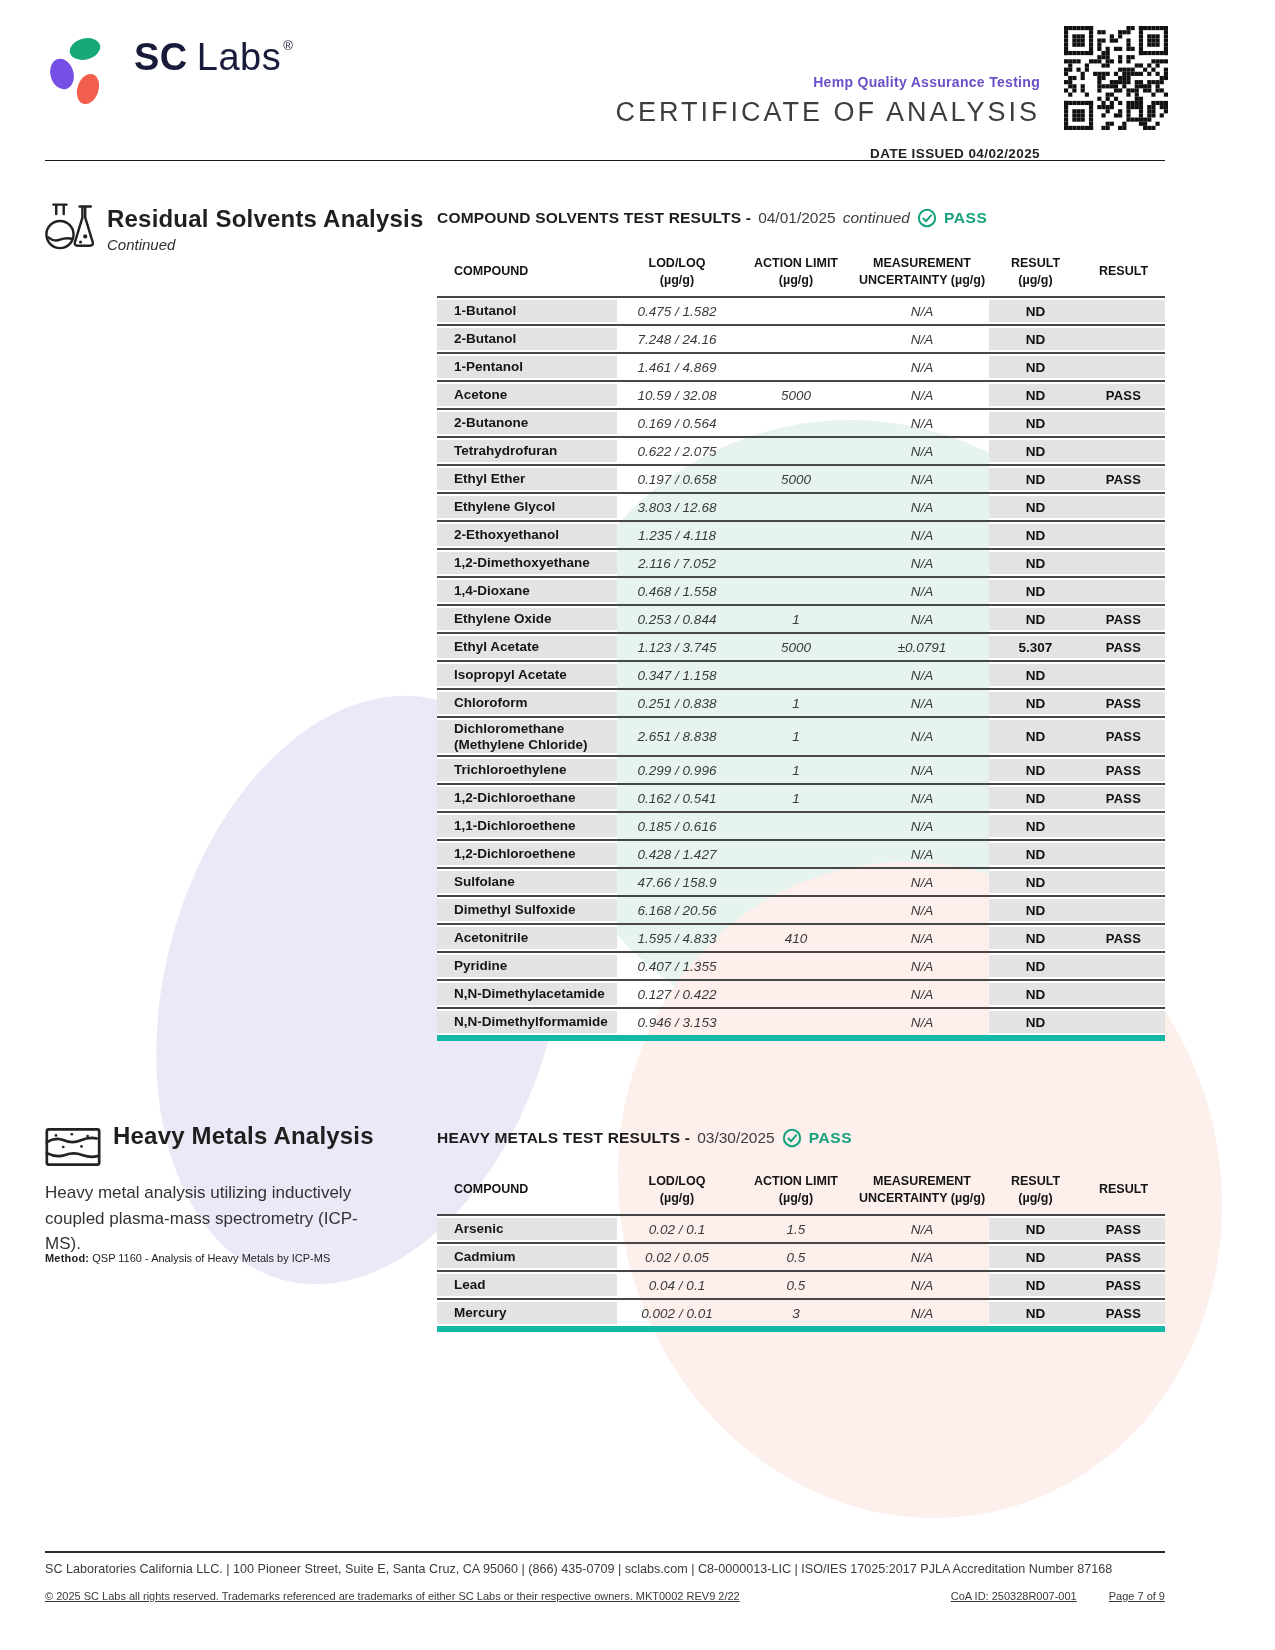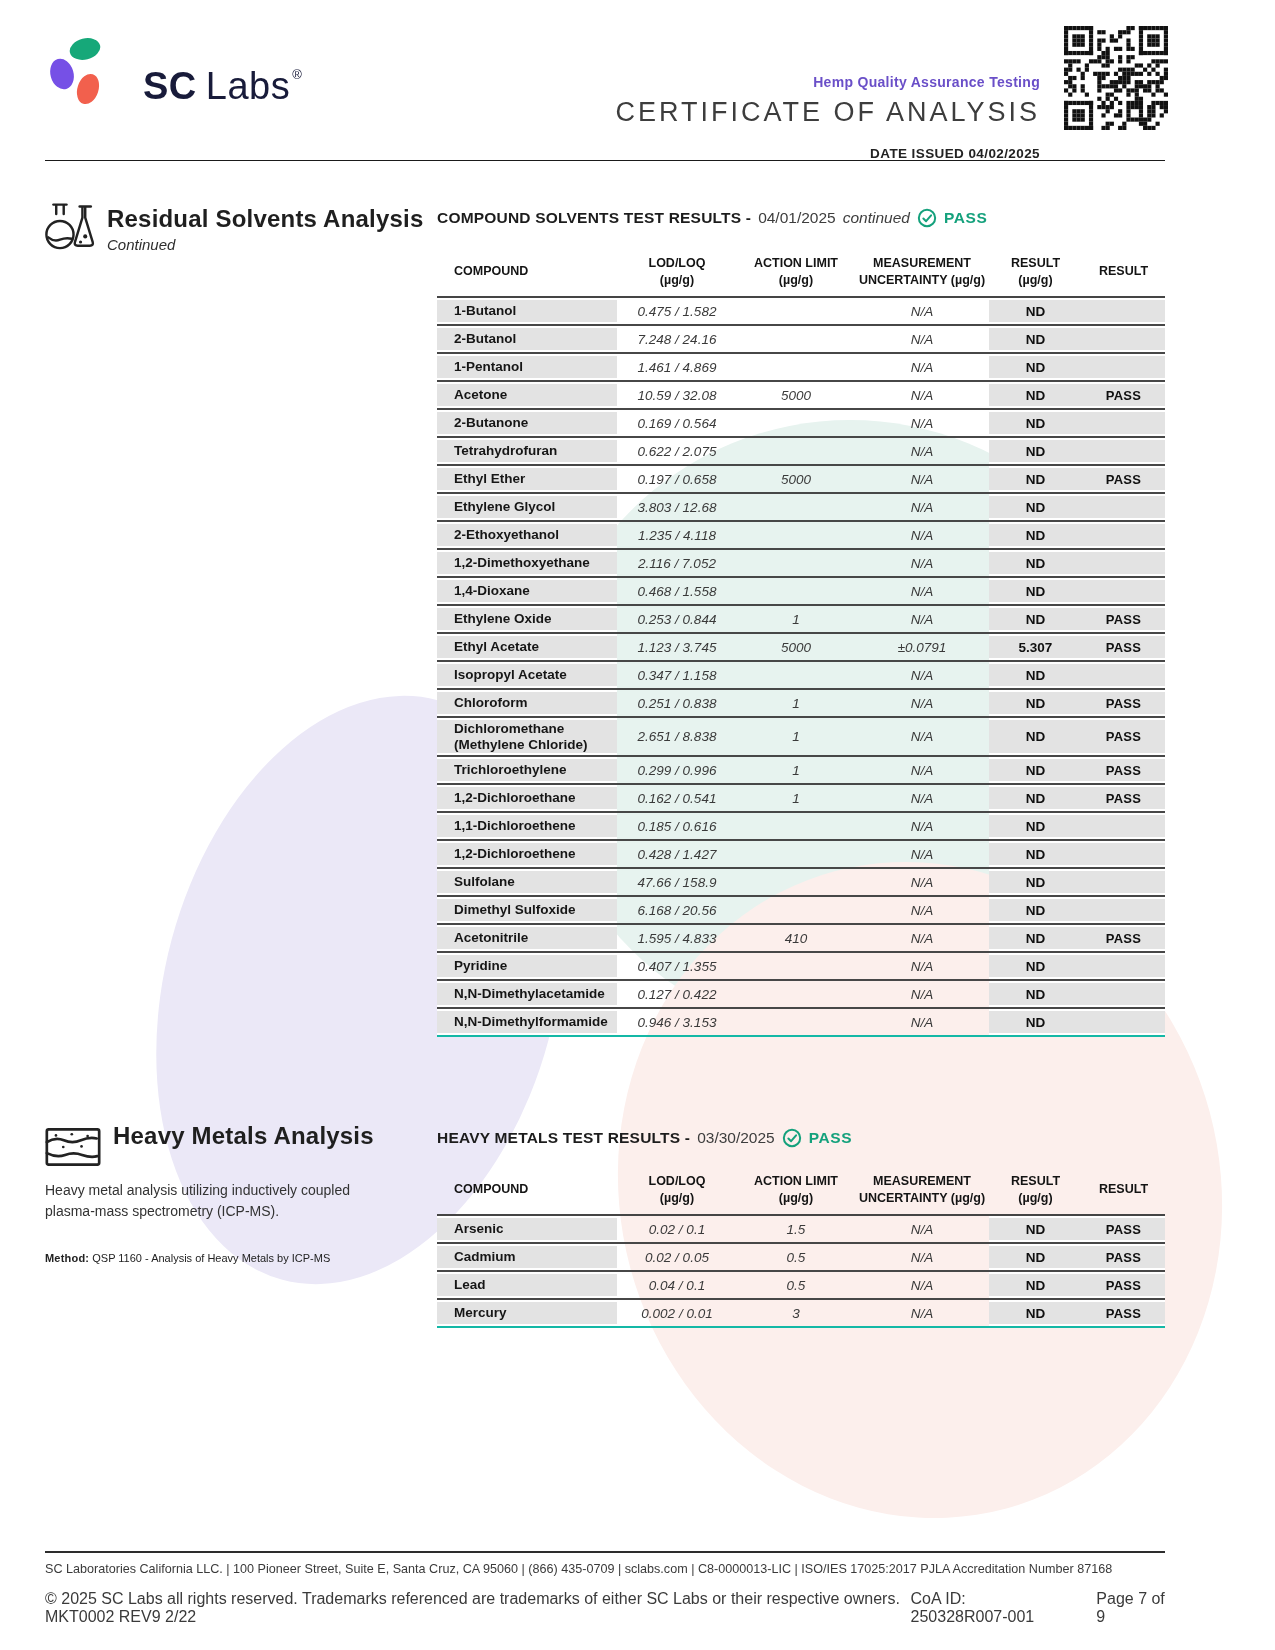--- a/index.html
+++ b/index.html
@@ -6,60 +6,60 @@
   body { background: #888; font-family: "Liberation Sans", sans-serif; }
   .page {
     position: relative; width: 1275px; height: 1650px;
     background: #ffffff; margin: 0 auto; overflow: hidden;
     color: #1d1d1d;
   }
   .watermark { position: absolute; left: 0; top: 0; z-index: 0; }
   .z { position: absolute; z-index: 2; }
 
   
-  .logo { left: 42px; top: 36px; display: flex; align-items: flex-end; gap: 27px; }
+  .logo { left: 42px; top: 36px; display: flex; align-items: flex-start; gap: 18px; }
   .logo-text { font-size: 38px; color: #181b3a; letter-spacing: 0.5px; }
   .logo-text .sc { font-weight: bold; }
   .logo-text .labs { font-weight: normal; margin-left: 9px; }
   .logo-text .reg { font-size: 13px; vertical-align: 20px; margin-left: 2px; }
   .head-titles { right: 235px; top: 34px; text-align: right; }
   .program { font-size: 14px; font-weight: bold; color: #6a4fc8; letter-spacing: 0.3px; margin-top: 40px; }
   .cert { font-size: 27px; color: #3d3d3d; letter-spacing: 3px; margin-top: 7px; font-weight: normal; }
   .date { font-size: 13.5px; font-weight: bold; color: #222; margin-top: 18px; letter-spacing: 0.4px; }
   .qr { left: 1064px; top: 26px; width: 104px; height: 104px; }
   .qr svg { width: 100%; height: 100%; fill: #111; }
   .rule { position: absolute; left: 45px; width: 1120px; border-top: 1.5px solid #1a1a1a; z-index: 2; }
   .top-rule { top: 160px; }
 
   
   .sec-icon { width: 58px; height: 56px; }
   .sec-icon svg { width: 100%; height: 100%; }
   .sec-title { font-size: 24px; font-weight: bold; color: #1f1f1f; letter-spacing: 0.2px; }
   .sec-sub { font-size: 15px; font-style: italic; color: #2e2e2e; margin-top: 3px; }
-  .desc { font-size: 14px; color: #333; line-height: 1.5; width: 320px; }
+  .desc { font-size: 17px; color: #333; line-height: 1.5; width: 320px; }
   .method { font-size: 11px; color: #222; width: 340px; }
   .method b { letter-spacing: 0.2px; }
 
   
   .results-line { display: flex; align-items: center; gap: 7px; font-size: 15.5px; white-space: nowrap; }
   .results-label { font-weight: bold; color: #1c1c1c; letter-spacing: 0.2px; }
   .results-date { color: #3d3d3d; }
   .results-note { font-style: italic; color: #3d3d3d; }
   .pass-ico { width: 20px; height: 20px; display: inline-block; }
   .pass-txt { font-weight: bold; color: #14a17c; letter-spacing: 0.6px; }
 
   
   .dtable { width: 728px; }
   .t-head { display: flex; border-bottom: 2px solid #454545; }
   .t-hcell { display: flex; flex-direction: column; justify-content: center; align-items: center;
              font-size: 12.5px; font-weight: bold; color: #141414; line-height: 1.3;
              min-height: 46px; text-align: center; padding: 2px 2px 5px; }
   .t-row { display: flex; }
   .t-row + .t-row { border-top: 2px solid #474747; }
-  .t-row:last-child { border-bottom: 2px solid #14b8a6; }
+  .t-row:last-child { border-bottom: 6px solid #14b8a6; }
   .t-cell { display: flex; align-items: center; justify-content: center;
             min-height: 26px; font-size: 13.5px; padding: 3px 4px; text-align: center; }
   .col-compound { width: 180px; }
   .col-lod { width: 120px; }
   .col-action { width: 118px; }
   .col-unc { width: 134px; }
   .col-result { width: 93px; }
   .col-status { width: 83px; }
   .t-hcell.col-compound { align-items: flex-start; text-align: left; padding-left: 17px; }
   .t-cell.col-compound { justify-content: flex-start; text-align: left; padding-left: 17px;
@@ -77,22 +77,22 @@
   .metals-icon { left: 45px; top: 1126px; width: 56px; height: 42px; }
   .metals-head { left: 113px; top: 1122px; }
   .metals-results { left: 437px; top: 1128px; }
   .metals-table { left: 437px; top: 1168px; }
   .metals-desc { left: 45px; top: 1180px; }
   .metals-method { left: 45px; top: 1252px; }
 
   
   .foot-rule { top: 1551px; border-top: 2.5px solid #2d2d2d; }
   .foot1 { left: 45px; top: 1562px; width: 1120px; font-size: 12.6px; color: #3a3a3a; }
-  .foot2 { left: 45px; top: 1590px; width: 1120px; font-size: 16px; color: #3a3a3a;
-           display: flex; justify-content: space-between; }
+  .foot2 { left: 45px; top: 1590px; width: 1120px; font-size: 11px; color: #3a3a3a;
+           display: flex; justify-content: space-between; text-decoration: underline; }
   .foot2-right { display: flex; gap: 32px; }
 </style>
 </head>
 <body>
 
 <div class="page">
 
   <svg class="watermark" width="1275" height="1650" viewBox="0 0 1275 1650">
     <ellipse cx="850" cy="730" rx="310" ry="310" fill="#e7f3ef"></ellipse>
     <ellipse cx="360" cy="990" rx="195" ry="300" fill="#ebe8f7" transform="rotate(15 360 990)"></ellipse>

